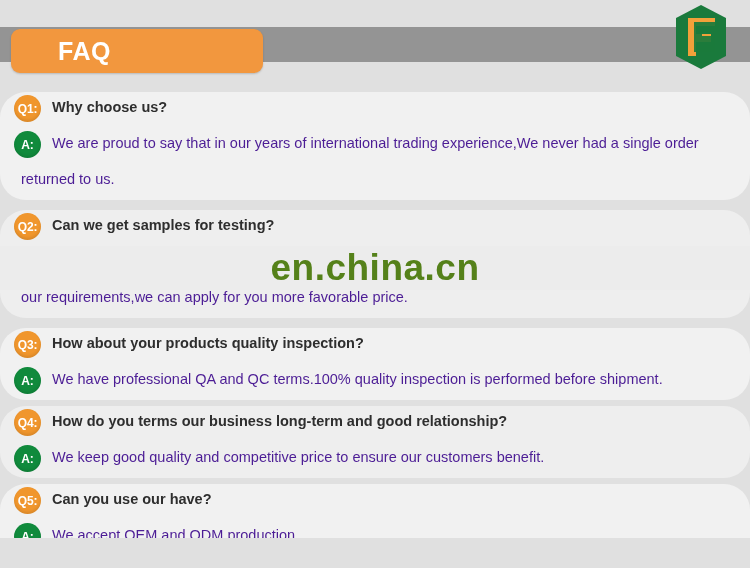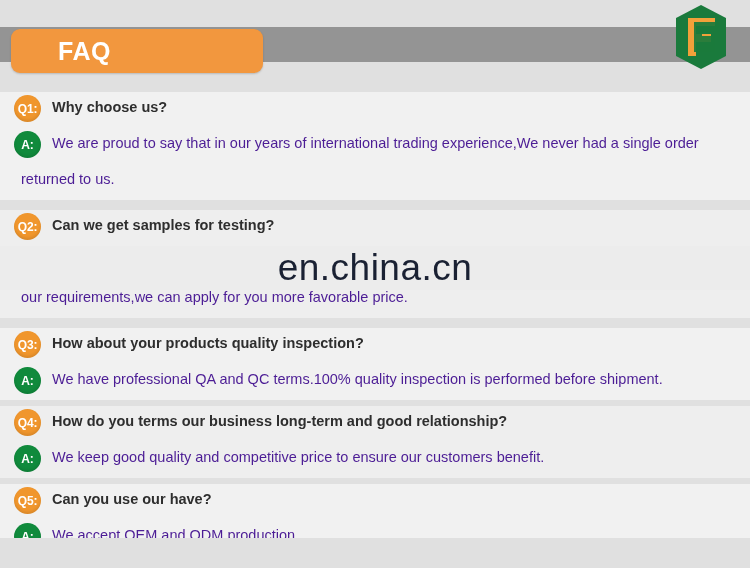--- a/index.html
+++ b/index.html
@@ -76,20 +76,21 @@
     position: absolute;
     left: 0;
     top: 92px;
     width: 750px;
   }
   .faq-block {
     position: relative;
     width: 750px;
     background: #f1f1f1;
     box-sizing: border-box;
+    border-radius: 26px;
   }
   .faq-block.alt {
     background: #eeeeee;
   }
   .band {
     width: 750px;
     background: #e0e0e0;
   }
 
   .row {
@@ -144,23 +145,23 @@
     width: 750px;
     height: 44px;
     display: flex;
     align-items: center;
     justify-content: center;
     pointer-events: none;
     z-index: 40;
   }
   .watermark-text {
     font-size: 37px;
-    color: #0f172a;
+    color: #4d7c0f;
     font-family: "Liberation Sans", sans-serif;
-    font-weight: normal;
+    font-weight: bold;
     letter-spacing: 0.5px;
     opacity: 0.95;
   }
   .watermark-veil {
     position: absolute;
     left: 0;
     top: 246px;
     width: 750px;
     height: 44px;
     background: #ececec;

